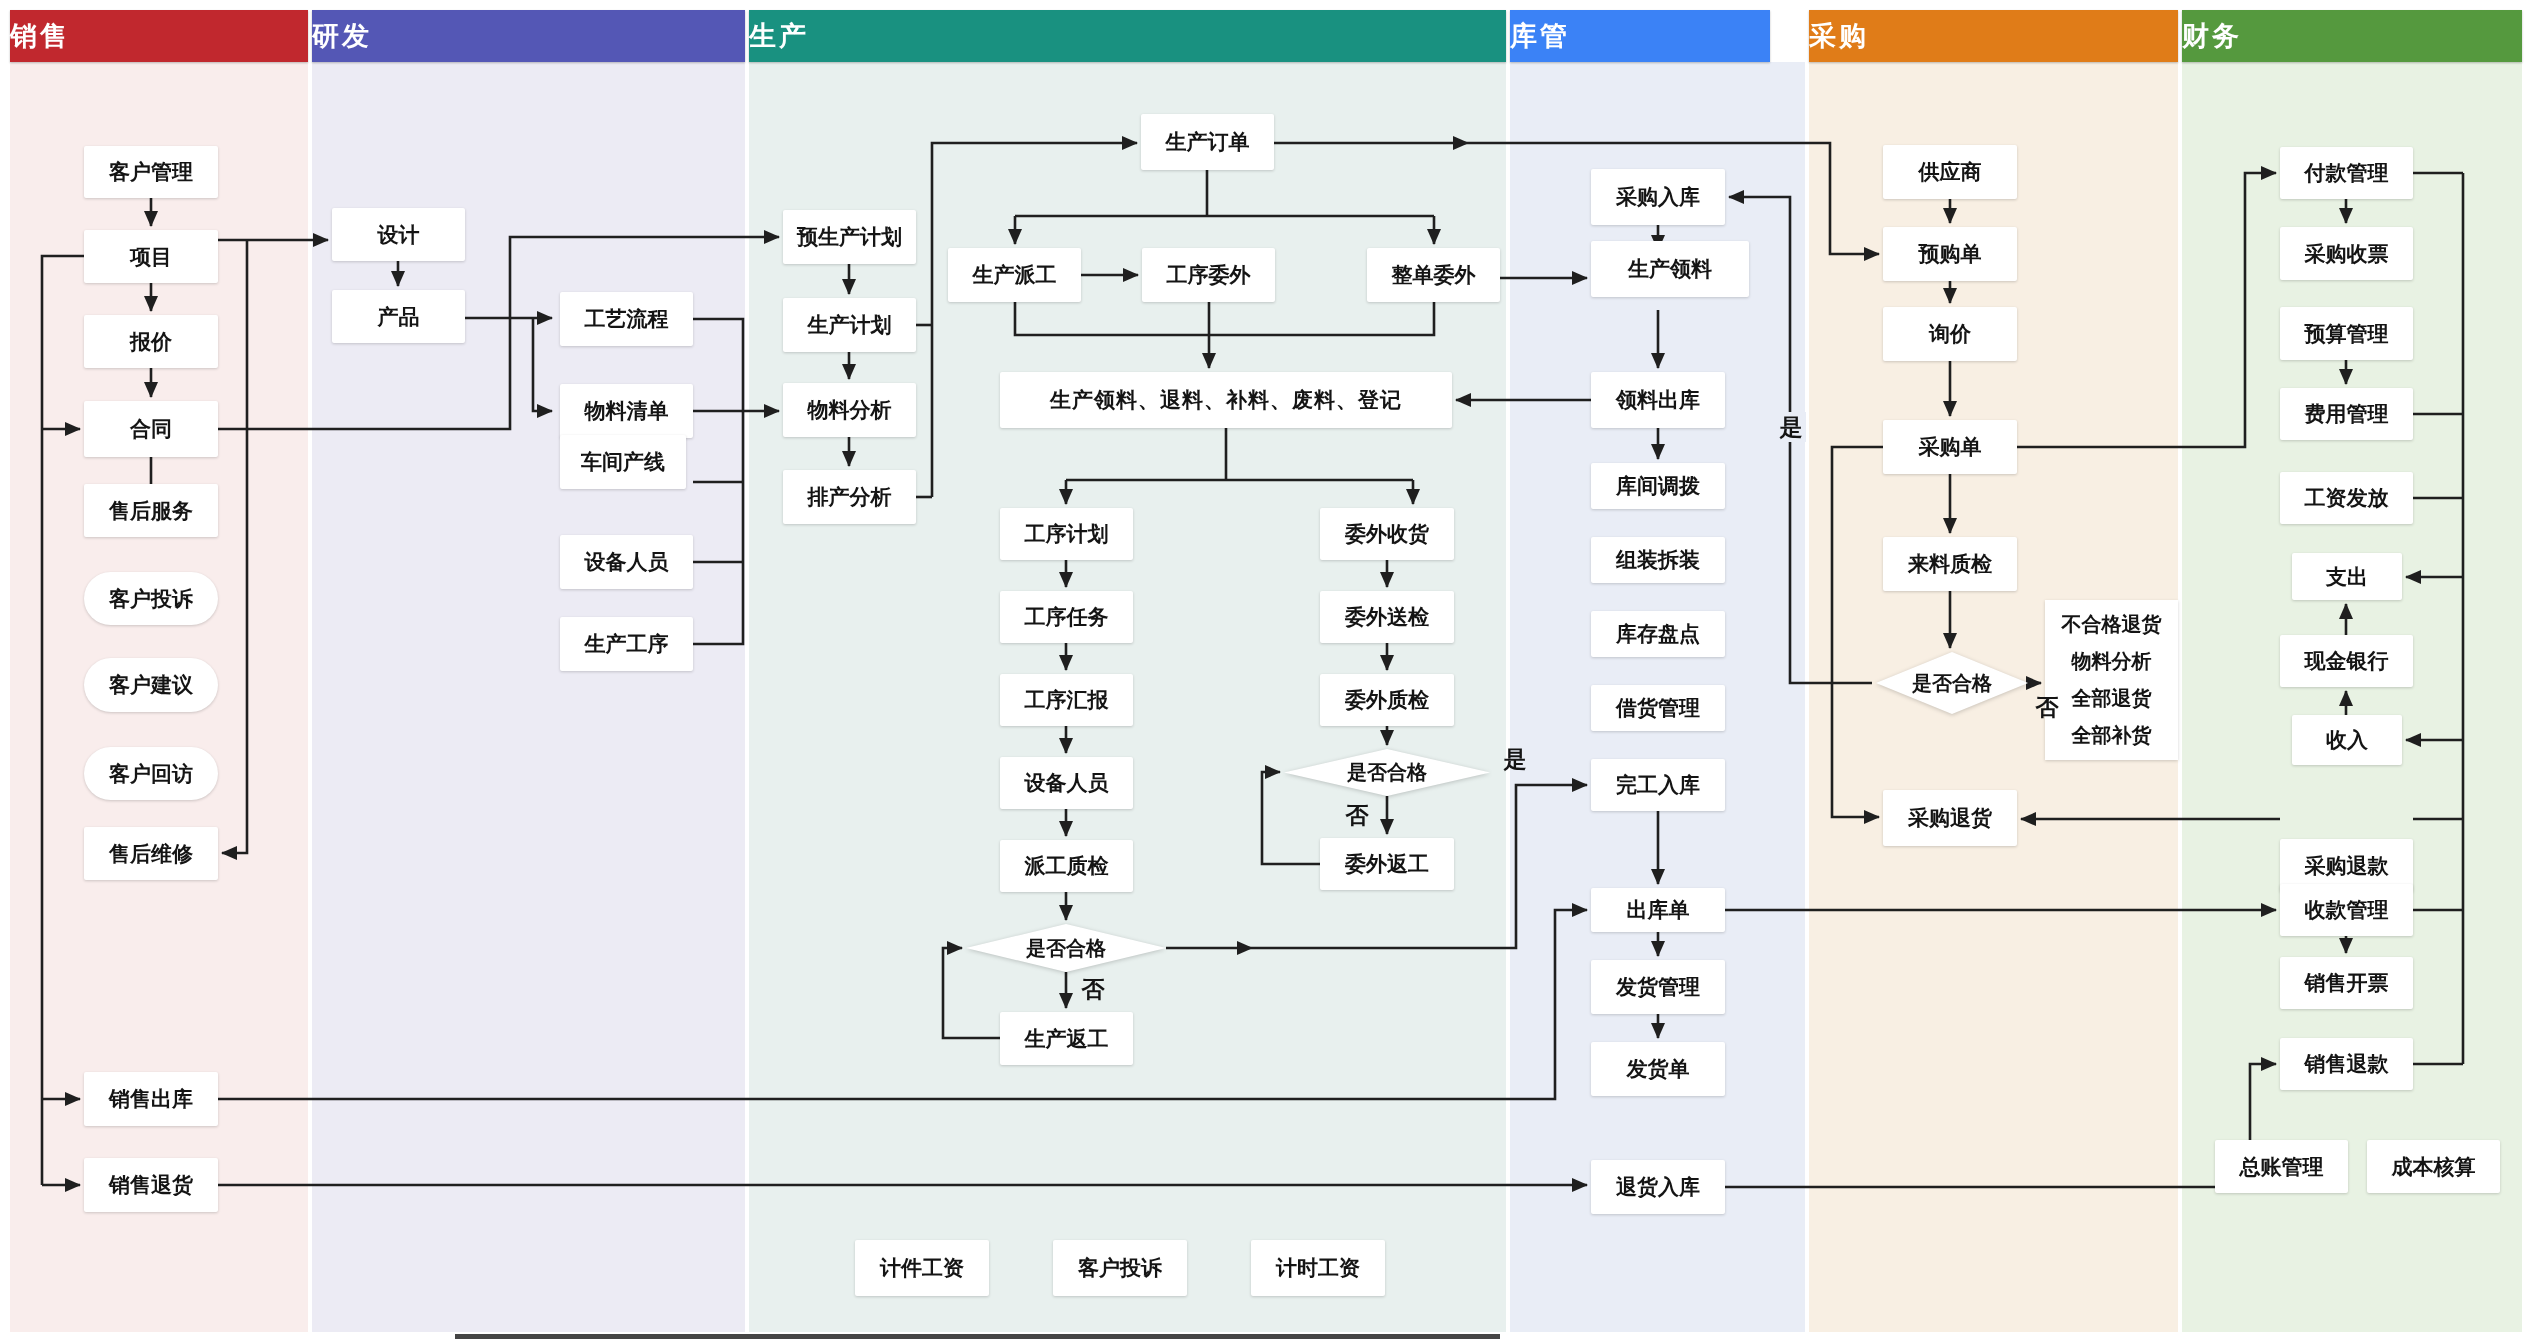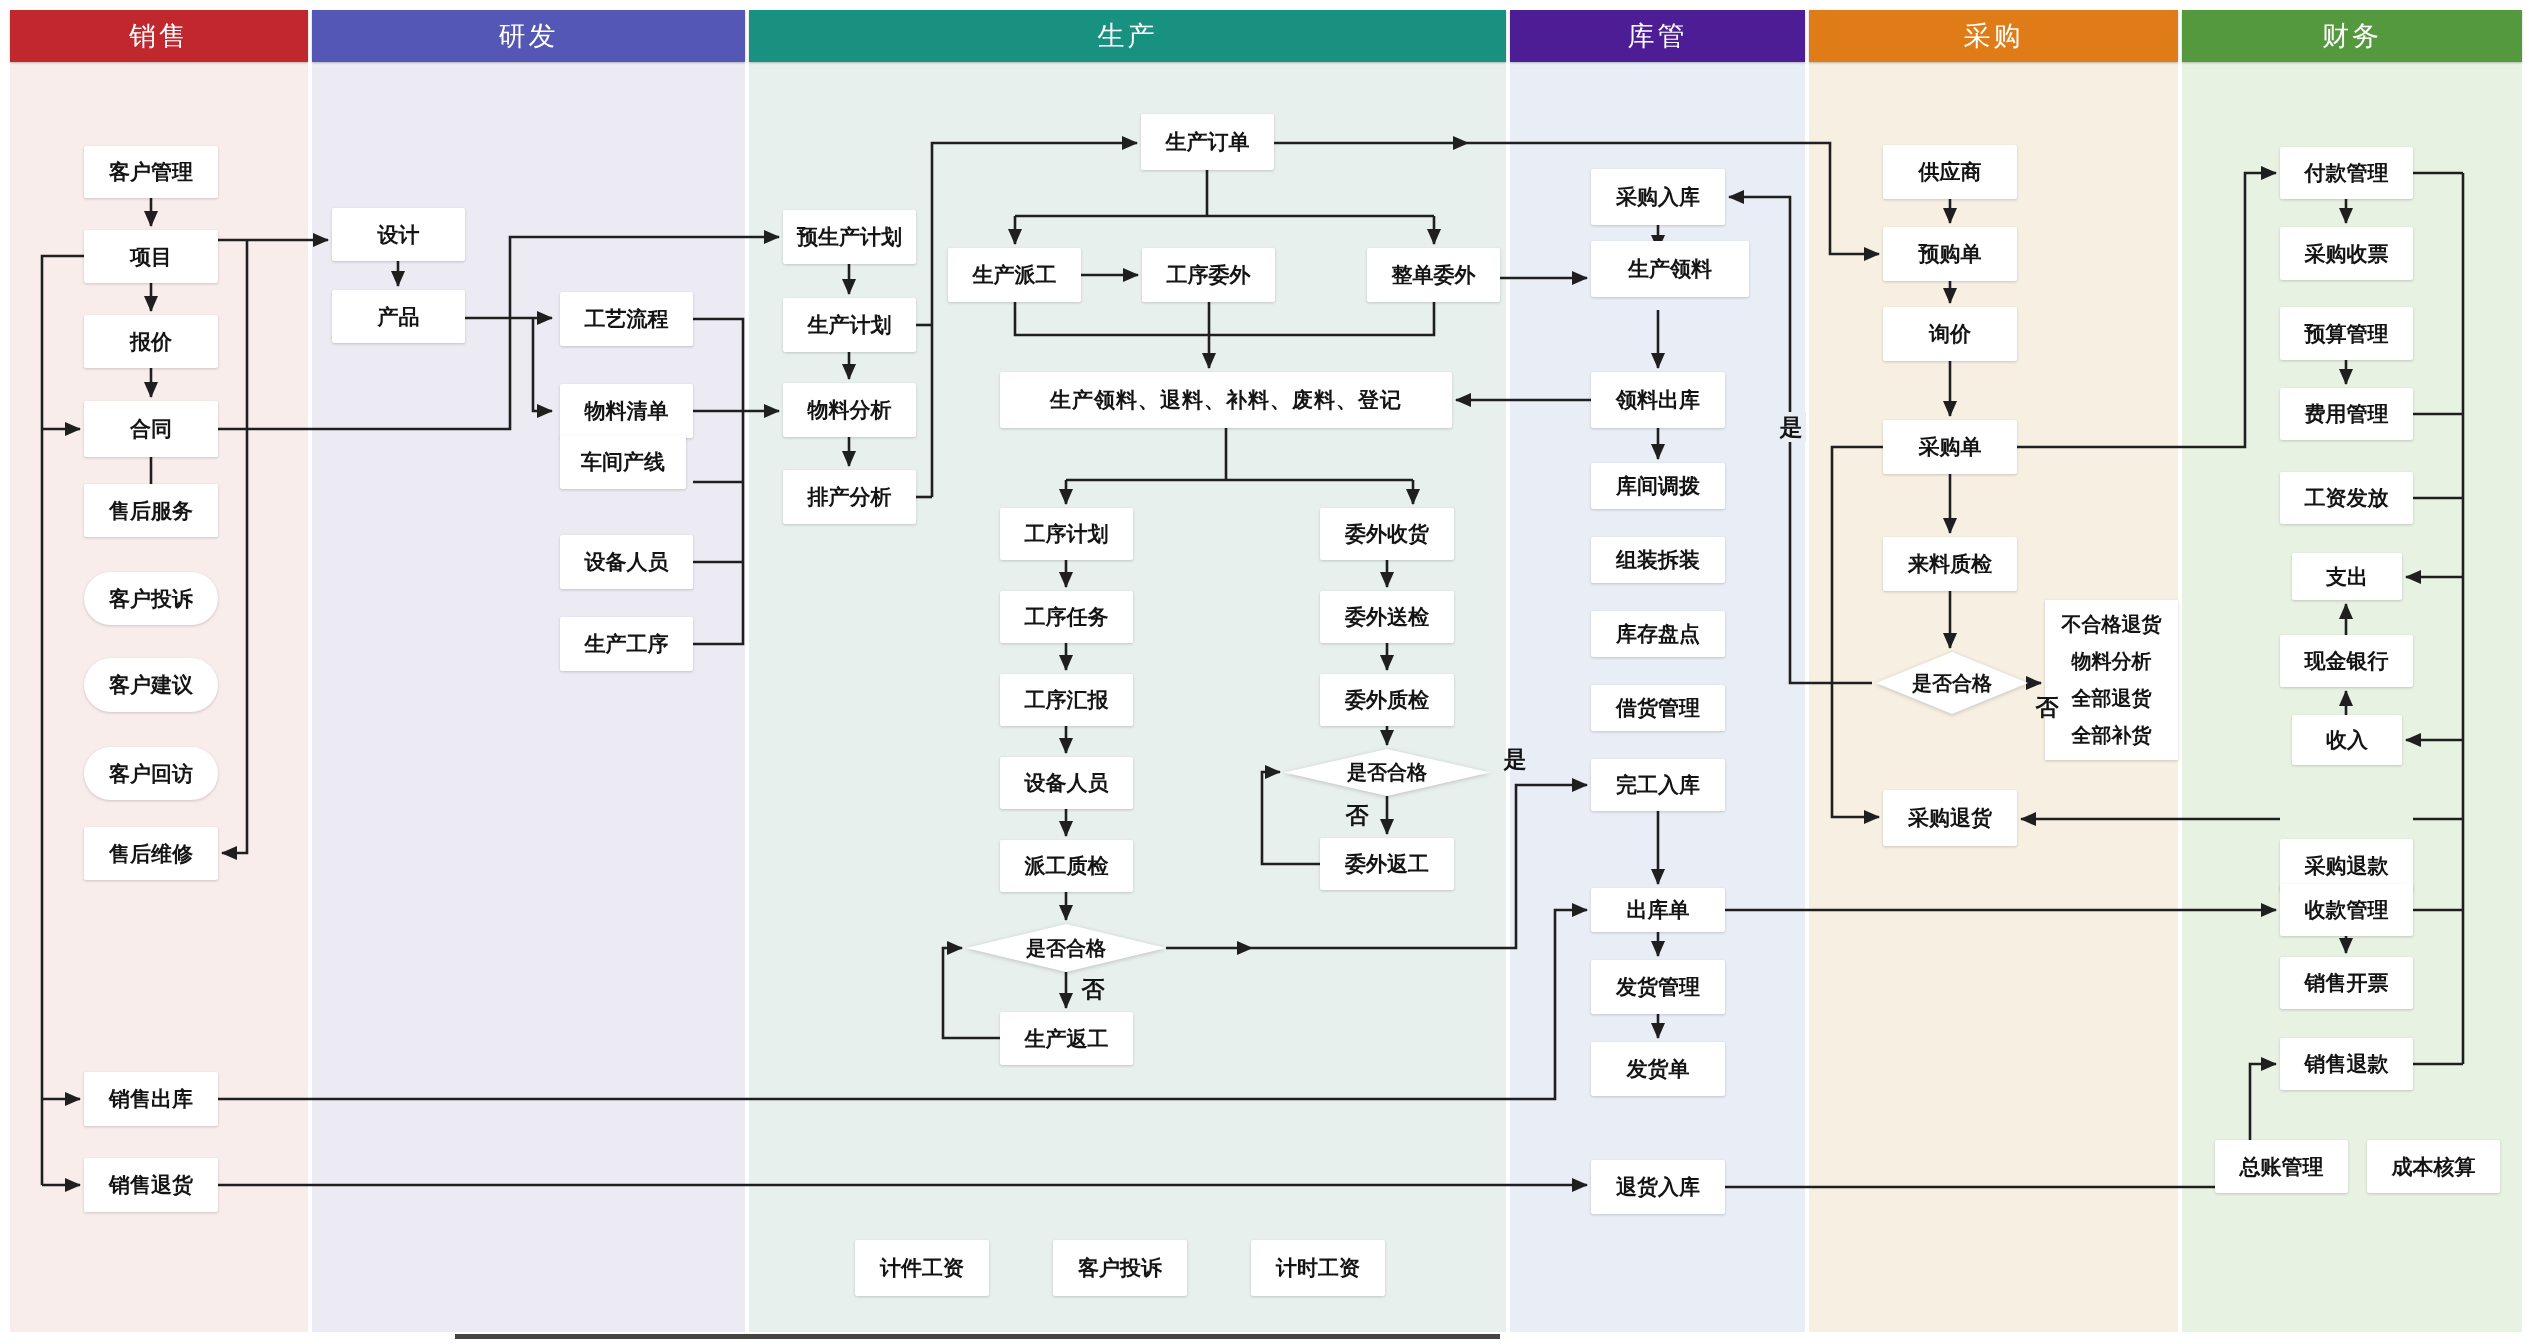--- a/index.html
+++ b/index.html
@@ -1,20 +1,20 @@
 <!DOCTYPE html>
 <html><head>
 <meta charset="utf-8">
 <style>
   html,body{margin:0;padding:0;background:#ffffff;}
   body{font-family:"Liberation Sans","DejaVu Sans",sans-serif;}
   .canvas{position:relative;width:2530px;height:1344px;background:#ffffff;overflow:hidden;}
   .lane-body{position:absolute;top:62px;height:1270px;}
-  .lane-header{position:absolute;top:10px;height:52px;display:flex;align-items:center;justify-content:center;
-    color:#fff;font-size:27px;font-weight:normal;letter-spacing:3px;box-shadow:0 1px 2px rgba(0,0,0,.25);}
+  .lane-header{position:absolute;top:10px;height:52px;display:flex;align-items:center;justify-content:flex-start;
+    color:#fff;font-size:27px;font-weight:bold;letter-spacing:3px;box-shadow:0 1px 2px rgba(0,0,0,.25);}
   #edges{position:absolute;left:0;top:0;z-index:2;}
   .node{position:absolute;z-index:3;background:#fff;display:flex;align-items:center;justify-content:center;
     text-align:center;color:#141414;font-size:21px;font-weight:600;
     box-shadow:0 1px 3px rgba(0,0,0,.18);border-radius:2px;}
   .node.pill{border-radius:27px;}
   .node.wide{font-size:21px;letter-spacing:1px;}
   .diamond{position:absolute;z-index:3;display:flex;align-items:center;justify-content:center;
     color:#141414;font-size:20px;font-weight:600;
     filter:drop-shadow(0 1px 2px rgba(0,0,0,.2));}
   .diamond .shape{position:absolute;left:0;top:0;width:100%;height:100%;background:#fff;
@@ -139,21 +139,21 @@
   <div>
       <div class="lane-header" style="left: 10px; width: 298px; background: rgb(193, 40, 46);">
         <span>销售</span>
       </div>
       <div class="lane-header" style="left: 312px; width: 433px; background: rgb(84, 87, 181);">
         <span>研发</span>
       </div>
       <div class="lane-header" style="left: 749px; width: 757px; background: rgb(25, 145, 128);">
         <span>生产</span>
       </div>
-      <div class="lane-header" style="left: 1510px; width: 295px; background: #4c1d95;">
+      <div class="lane-header" style="left: 1510px; width: 260px; background: #3b82f6;">
         <span>库管</span>
       </div>
       <div class="lane-header" style="left: 1809px; width: 369px; background: rgb(224, 124, 24);">
         <span>采购</span>
       </div>
       <div class="lane-header" style="left: 2182px; width: 340px; background: rgb(85, 153, 62);">
         <span>财务</span>
       </div>
     </div>
   <div>

